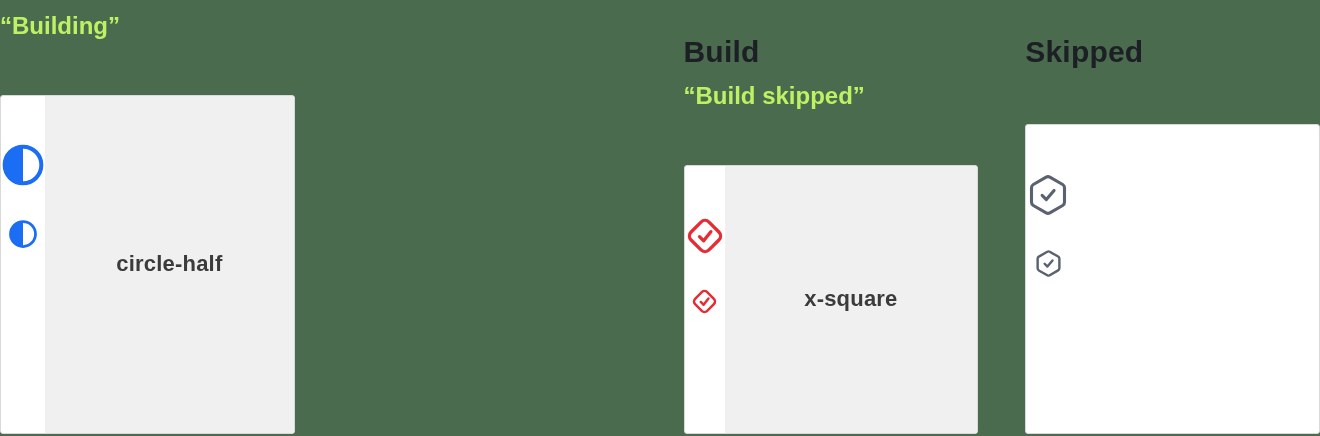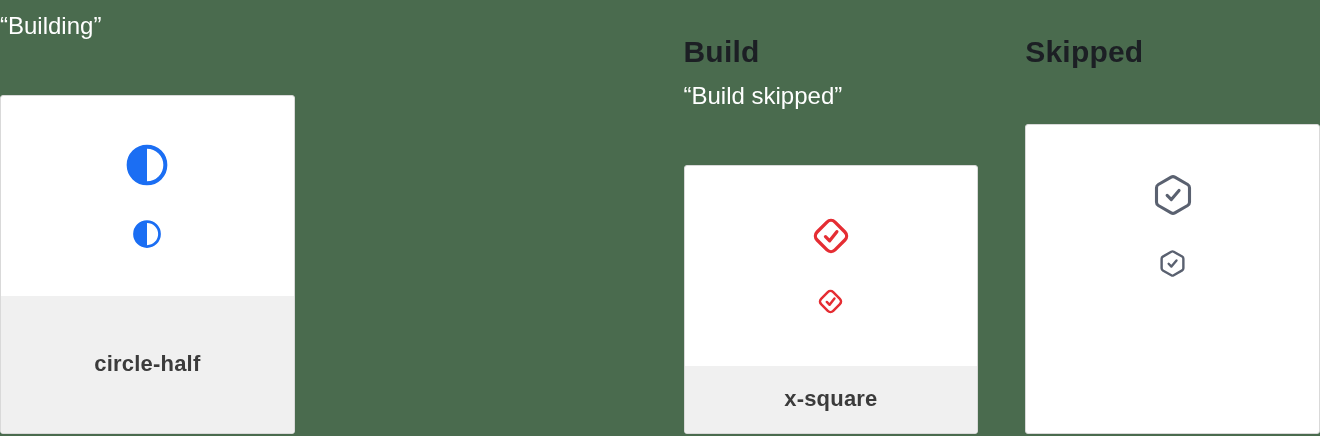--- a/index.html
+++ b/index.html
@@ -20,27 +20,27 @@
   .col-title{
     margin-top:34px;
     font-size:30px;line-height:1.2;
     font-weight:bold;
     letter-spacing:0.2px;
     color:#1C1F24;
   }
   .col-subtitle{
     margin-top:12px;
     font-size:24px;line-height:1.2;
-    font-weight:normal;
-    color:#ffffff;
+    font-weight:bold;
+    color:#bef264;
   }
   .card{
     margin-top:54px;
     flex:1;
-    display:flex;flex-direction:column;
+    display:flex;flex-direction:row;
     background:#ffffff;
     border:1px solid #D9D9D9;
     border-radius:3px;
     box-sizing:border-box;
     margin-bottom:2px;
     overflow:hidden;
     justify-content:space-between;
   }
   .card-body{
     height:200px;

